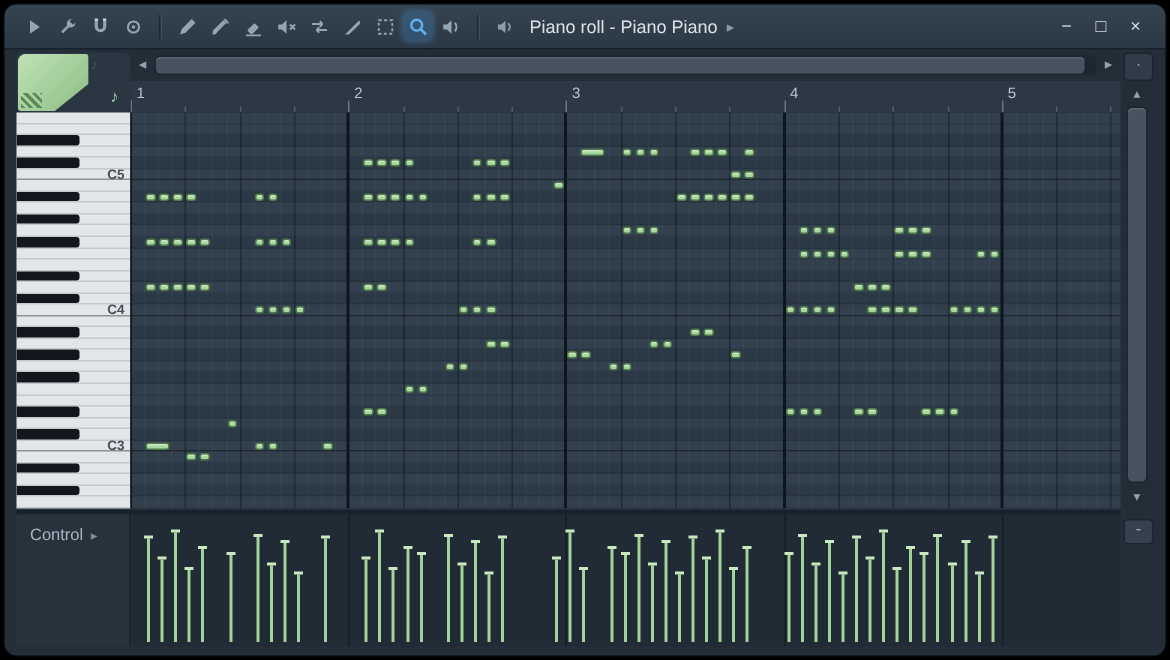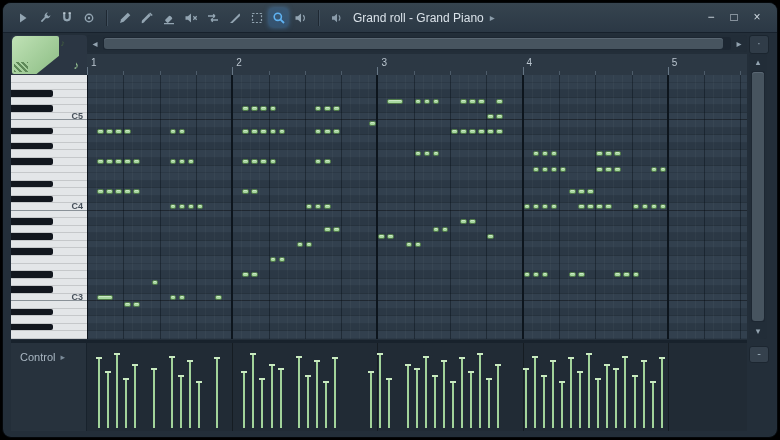--- a/index.html
+++ b/index.html
@@ -176,21 +176,21 @@
         </svg>
     </span>
     <span class="tb-sep"></span>
     <span class="tb-icon">
       <svg width="16" height="16" viewBox="0 0 16 16">
           <path d="M3 6.3h2.2L8 3.8v8.4L5.2 9.7H3z" fill="#8b9caa"></path>
           <path d="M9.8 5.4a3.6 3.6 0 0 1 0 5.2" stroke="#8b9caa" stroke-width="1.2" fill="none"></path>
         </svg>
     </span>
     <span class="tb-title">
-      <span>Grand roll - Grand Piano</span>
+      <span>Piano roll - Piano Piano</span>
       <span class="arrow">▸</span>
     </span>
     <span class="win-controls">
       <span class="win-btn">−</span>
       <span class="win-btn">□</span>
       <span class="win-btn">×</span>
     </span>
   </div>
 
   <div class="corner">

